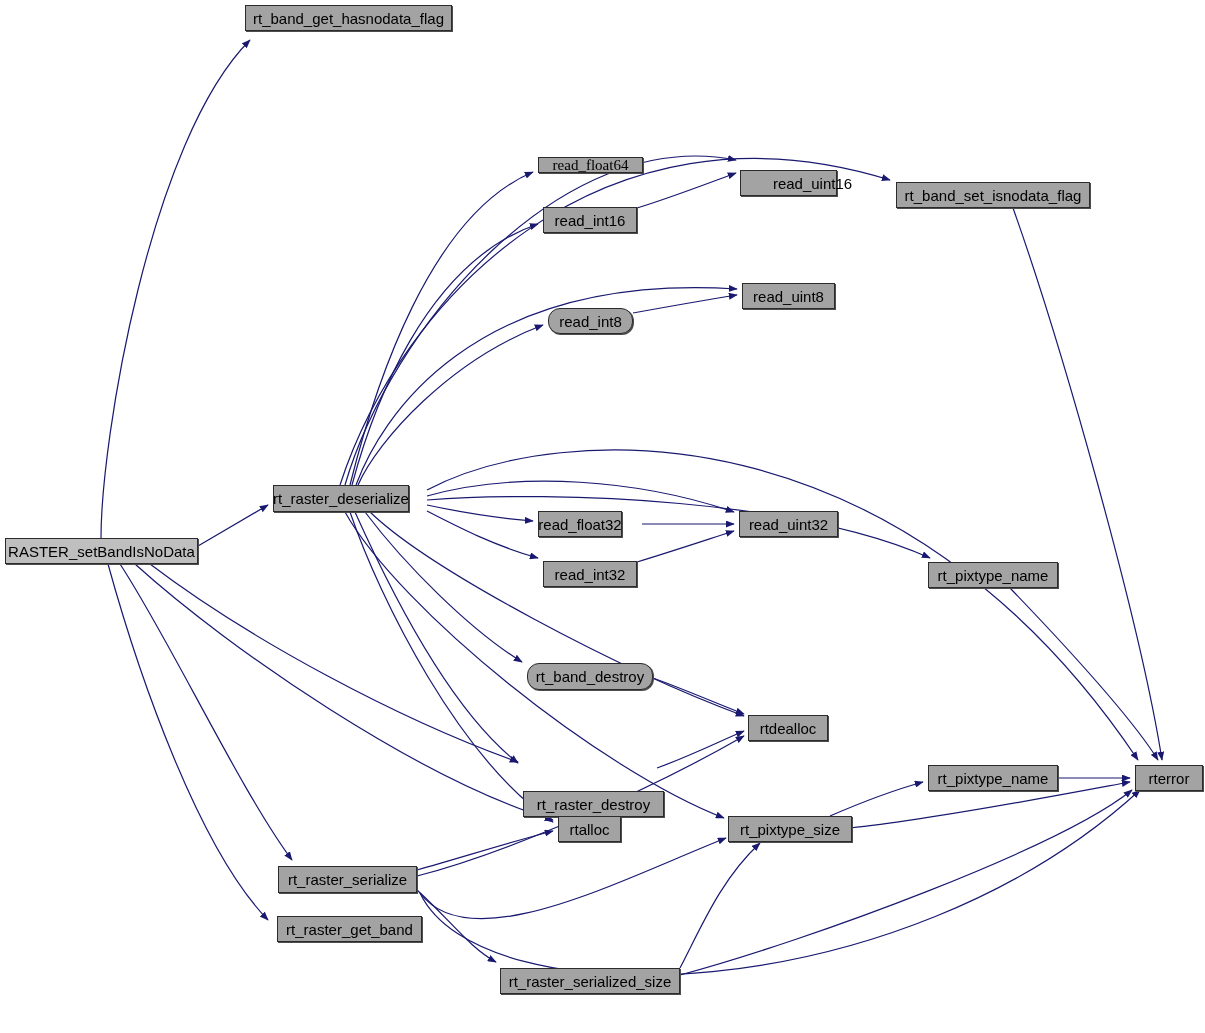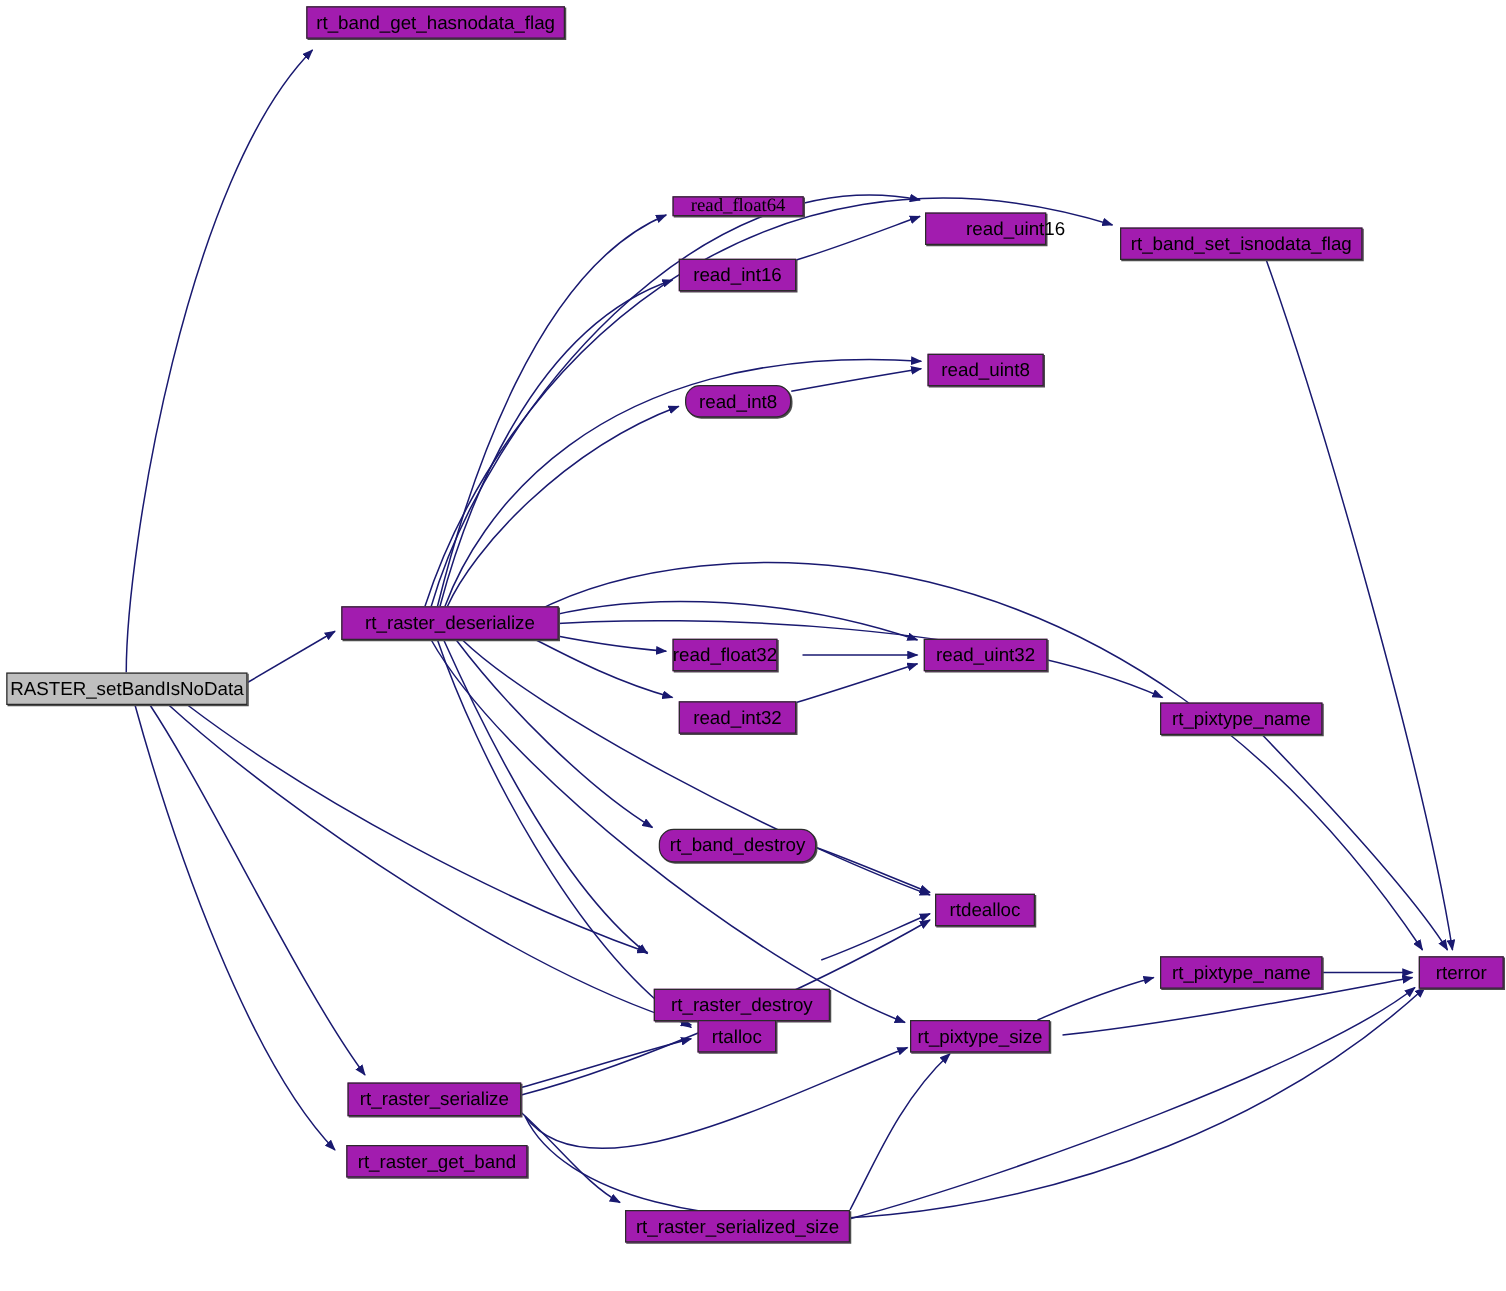--- a/index.html
+++ b/index.html
@@ -20,21 +20,21 @@
     position: absolute;
     left: 0;
     top: 0;
     width: 1205px;
     height: 1033px;
   }
   .gnode {
     position: absolute;
     box-sizing: border-box;
     border: 1px solid #2b2b2b;
-    background: #a21caf;
+    background: #a3a3a3;
     color: #000000;
     font-size: 15px;
     line-height: 1;
     display: flex;
     align-items: center;
     justify-content: center;
     white-space: nowrap;
     box-shadow: 1px 1px 0 0 #4d4d4d;
     z-index: 5;
   }
@@ -95,21 +95,21 @@
         <path d="M 680,975 C 810,940 1060,848 1132,790" fill="none" stroke="#191970" stroke-width="1.2" marker-end="url(#arrowhead)"></path>
       </g>
   </svg>
   <div id="nodes">
       <div class="gnode current" style="left: 5px; top: 538px; width: 193px; height: 26px;">
         <span>RASTER_setBandIsNoData</span>
       </div>
       <div class="gnode" style="left: 245px; top: 5px; width: 207px; height: 26px;">
         <span>rt_band_get_hasnodata_flag</span>
       </div>
-      <div class="gnode" style="left: 273px; top: 485px; width: 174px; height: 27px;">
+      <div class="gnode" style="left: 273px; top: 485px; width: 136px; height: 27px;">
         <span>rt_raster_deserialize</span>
       </div>
       <div class="gnode" style="left: 538px; top: 157px; width: 105px; height: 16px; font-family: Liberation Serif, serif;">
         <span>read_float64</span>
       </div>
       <div class="gnode" style="left: 543px; top: 207px; width: 94px; height: 26px;">
         <span>read_int16</span>
       </div>
       <div class="gnode" style="left: 740px; top: 170px; width: 97px; height: 26px; padding-left: 48px;">
         <span>read_uint16</span>
@@ -146,21 +146,21 @@
       </div>
       <div class="gnode" style="left: 928px; top: 765px; width: 130px; height: 26px;">
         <span>rt_pixtype_name</span>
       </div>
       <div class="gnode" style="left: 1135px; top: 765px; width: 68px; height: 26px;">
         <span>rterror</span>
       </div>
       <div class="gnode" style="left: 558px; top: 816px; width: 63px; height: 26px;">
         <span>rtalloc</span>
       </div>
-      <div class="gnode" style="left: 728px; top: 816px; width: 112px; height: 26px;">
+      <div class="gnode" style="left: 728px; top: 816px; width: 124px; height: 26px;">
         <span>rt_pixtype_size</span>
       </div>
       <div class="gnode" style="left: 278px; top: 866px; width: 139px; height: 27px;">
         <span>rt_raster_serialize</span>
       </div>
       <div class="gnode" style="left: 277px; top: 916px; width: 145px; height: 26px; text-align: right;">
         <span>rt_raster_get_band</span>
       </div>
       <div class="gnode" style="left: 500px; top: 968px; width: 180px; height: 26px;">
         <span>rt_raster_serialized_size</span>

